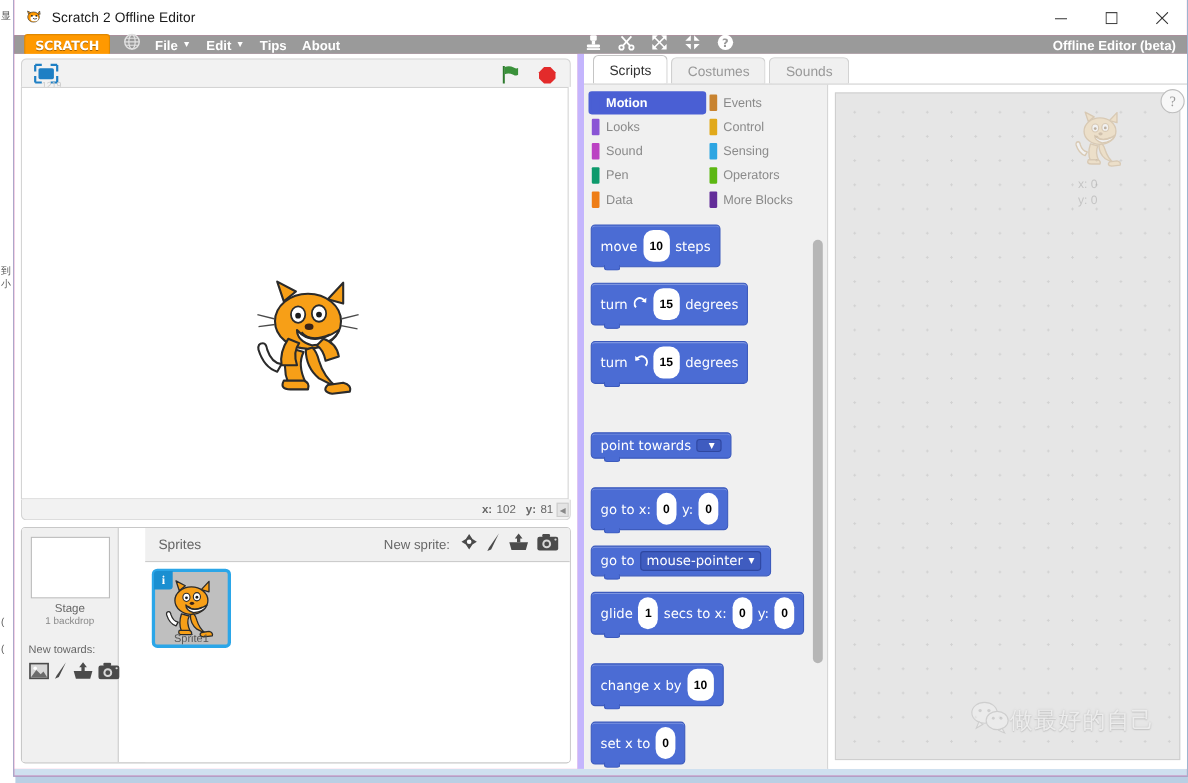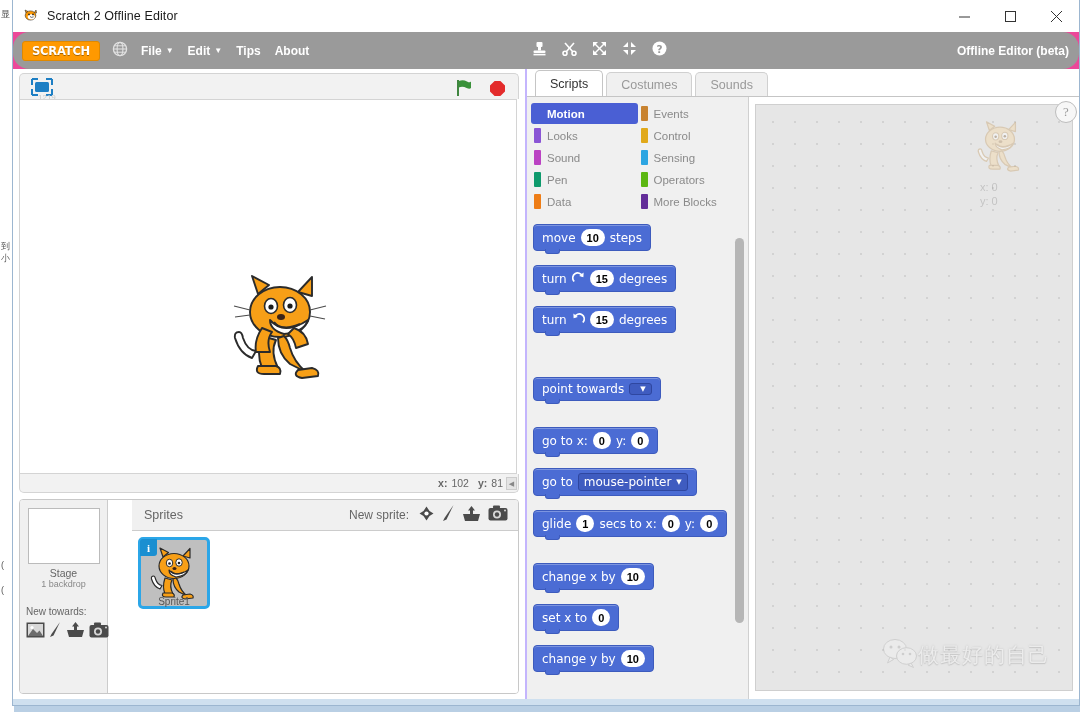--- a/index.html
+++ b/index.html
@@ -38,22 +38,22 @@
   }
   #title-text { font-size: 12.5px; color: #1a1a1a; letter-spacing: .1px; }
   #win-controls { position: absolute; right: 0; top: 0; height: 32px; display: flex; }
   #win-controls .wbtn {
     width: 46px; height: 32px; display: flex; align-items: center; justify-content: center;
     font-size: 13px; color: #333; font-family: "DejaVu Sans", sans-serif;
   }
 
   
   #menubar {
-    height: 37px; background: #9a9a9a; display: flex; align-items: center;
-    flex: none; position: relative; color: #fff; border-radius: 16px;
+    height: 17px; background: #9a9a9a; display: flex; align-items: center;
+    flex: none; position: relative; color: #fff;
   }
   #logo {
     margin-left: 9px; width: 78px; height: 20px;
     background: #f90; border-radius: 3px;
     display: flex; align-items: center; justify-content: center;
     font-size: 11.5px; font-weight: bold; color: #fff;
     letter-spacing: -0.2px; font-family: "DejaVu Sans", sans-serif;
     text-shadow: 0 1px 0 rgba(0,0,0,.35);
     border: 1px solid #e08900;
   }
@@ -150,21 +150,21 @@
     font-size: 11px; font-weight: bold; font-family: "Liberation Serif", serif;
     display: flex; align-items: center; justify-content: center;
   }
   .sprite-tile .sname {
     position: absolute; bottom: -1px; left: 0; right: 0; text-align: center;
     font-size: 10px; color: #555;
   }
 
   
   #right-col { flex: 1; display: flex; flex-direction: column; background: #fff; min-width: 0;
-               border-left: 2px solid #c4b5fd; }
+               border-left: 6px solid #c4b5fd; }
 
   #tabstrip { height: 27px; display: flex; align-items: flex-end; padding-left: 8px; flex: none;
               background: #fff; }
   .tab {
     height: 24px; padding: 0 14px; font-size: 12.5px; color: #999;
     background: #f0f0f0; border: 1px solid #d0d0d0; border-bottom: none;
     border-radius: 5px 5px 0 0; display: flex; align-items: center; margin-right: 3px;
   }
   .tab.active { background: #fff; color: #333; height: 26px; border-color: #c5c5c5; }
 
@@ -194,21 +194,21 @@
     white-space: nowrap; font-family: "DejaVu Sans", sans-serif;
   }
   .blk::after {
     content: ""; position: absolute; left: 11px; bottom: -4px;
     width: 13px; height: 4px; background: #4b6cd4;
     border-left: 1px solid #3d5bbd; border-right: 1px solid #3d5bbd; border-bottom: 1px solid #3d5bbd;
     border-radius: 0 0 3px 3px;
   }
   .oval {
     background: #fff; color: #000; border-radius: 9px; padding: 0 6px; min-width: 15px;
-    height: 17px; display: inline-flex; align-items: center; justify-content: center;
+    height: 29px; display: inline-flex; align-items: center; justify-content: center;
     font-size: 11px; font-weight: bold; font-family: "Liberation Sans", sans-serif;
   }
   .drop {
     background: #3f5cc0; color: #fff; border-radius: 3px; padding: 1px 5px;
     display: inline-flex; align-items: center; gap: 5px; font-size: 12px;
     border: 1px solid #2f47a0;
   }
   .drop .tri { font-size: 7px; }
   .oval.withdrop { padding-right: 3px; gap: 3px; }
   .oval .tri { font-size: 7px; color: #000; }

